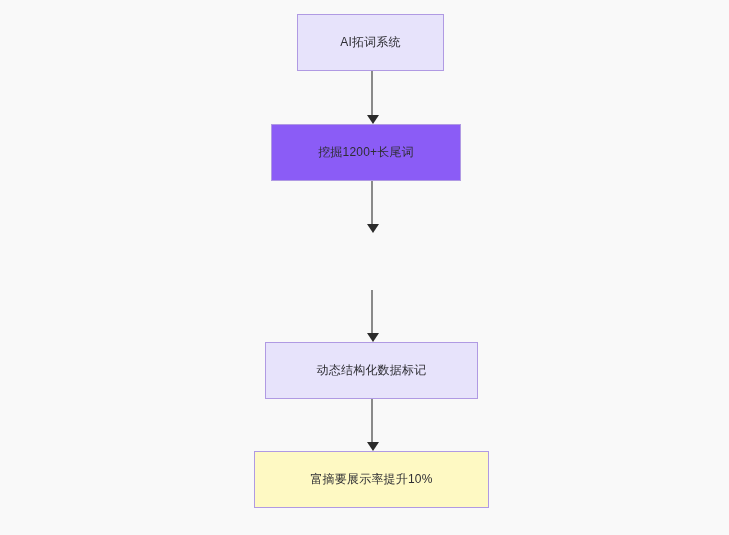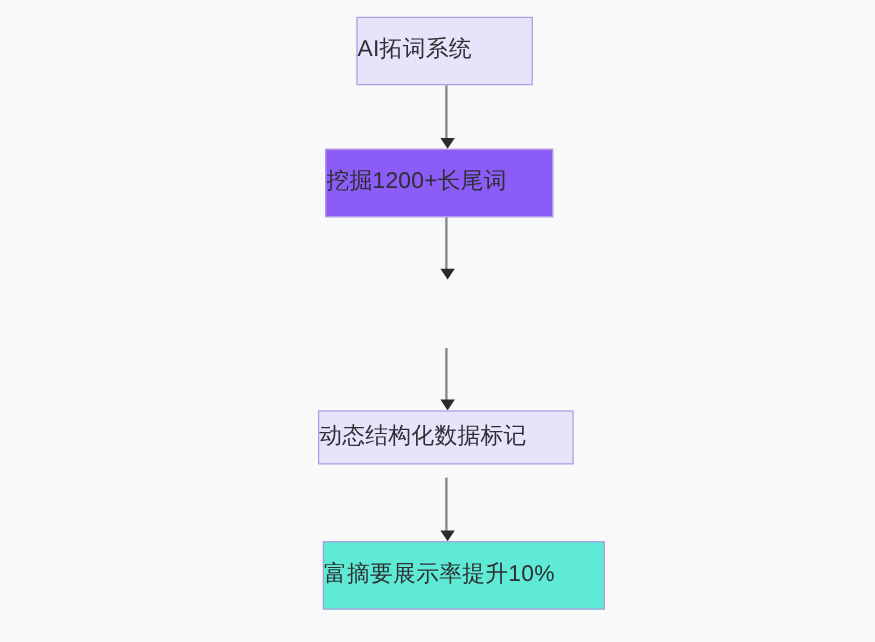--- a/index.html
+++ b/index.html
@@ -18,22 +18,23 @@
     width: 729px;
     height: 535px;
   }
   .node {
     position: absolute;
     box-sizing: border-box;
     background: #e7e3fb;
     border: 1.4px solid #b09ae3;
     display: flex;
     align-items: center;
+    justify-content: center;
     color: #2e2e33;
-    font-size: 19px;
+    font-size: 12px;
     line-height: 1.2;
     letter-spacing: 0.2px;
     white-space: nowrap;
   }
   .node-label {
     display: block;
   }
   .edge {
     position: absolute;
   }
@@ -75,20 +76,20 @@
     <div class="edge-line" style="height: 45px; background: rgb(138, 138, 138);"></div>
     <div class="edge-arrow" style="top: 44px; border-top-color: rgb(43, 43, 43);"></div>
   </div>
 
   <div class="node" id="node-1" style="left: 297px; top: 14px; width: 147px; height: 57px; background: rgb(231, 227, 251); border-color: rgb(176, 154, 227); color: rgb(46, 46, 51);">
     <span class="node-label">AI拓词系统</span>
   </div>
   <div class="node" id="node-2" style="left: 271px; top: 124px; width: 190px; height: 57px; background: #8b5cf6; border-color: rgb(176, 154, 227); color: rgb(46, 46, 51);">
     <span class="node-label">挖掘1200+长尾词</span>
   </div>
-  <div class="node" id="node-4" style="left: 265px; top: 342px; width: 213px; height: 45px; background: rgb(231, 227, 251); border-color: rgb(176, 154, 227); color: rgb(46, 46, 51);">
+  <div class="node" id="node-4" style="left: 265px; top: 342px; width: 213px; height: 57px; background: rgb(231, 227, 251); border-color: rgb(176, 154, 227); color: rgb(46, 46, 51);">
     <span class="node-label">动态结构化数据标记</span>
   </div>
-  <div class="node" id="node-5" style="left: 254px; top: 451px; width: 235px; height: 57px; background: #5eead4; border-color: rgb(176, 154, 227); color: rgb(46, 46, 51); margin-left: 15px;">
+  <div class="node" id="node-5" style="left: 254px; top: 451px; width: 235px; height: 57px; background: #fef9c3; border-color: rgb(176, 154, 227); color: rgb(46, 46, 51);">
     <span class="node-label">富摘要展示率提升10%</span>
   </div>
 
 </div>
 
 </body></html>

